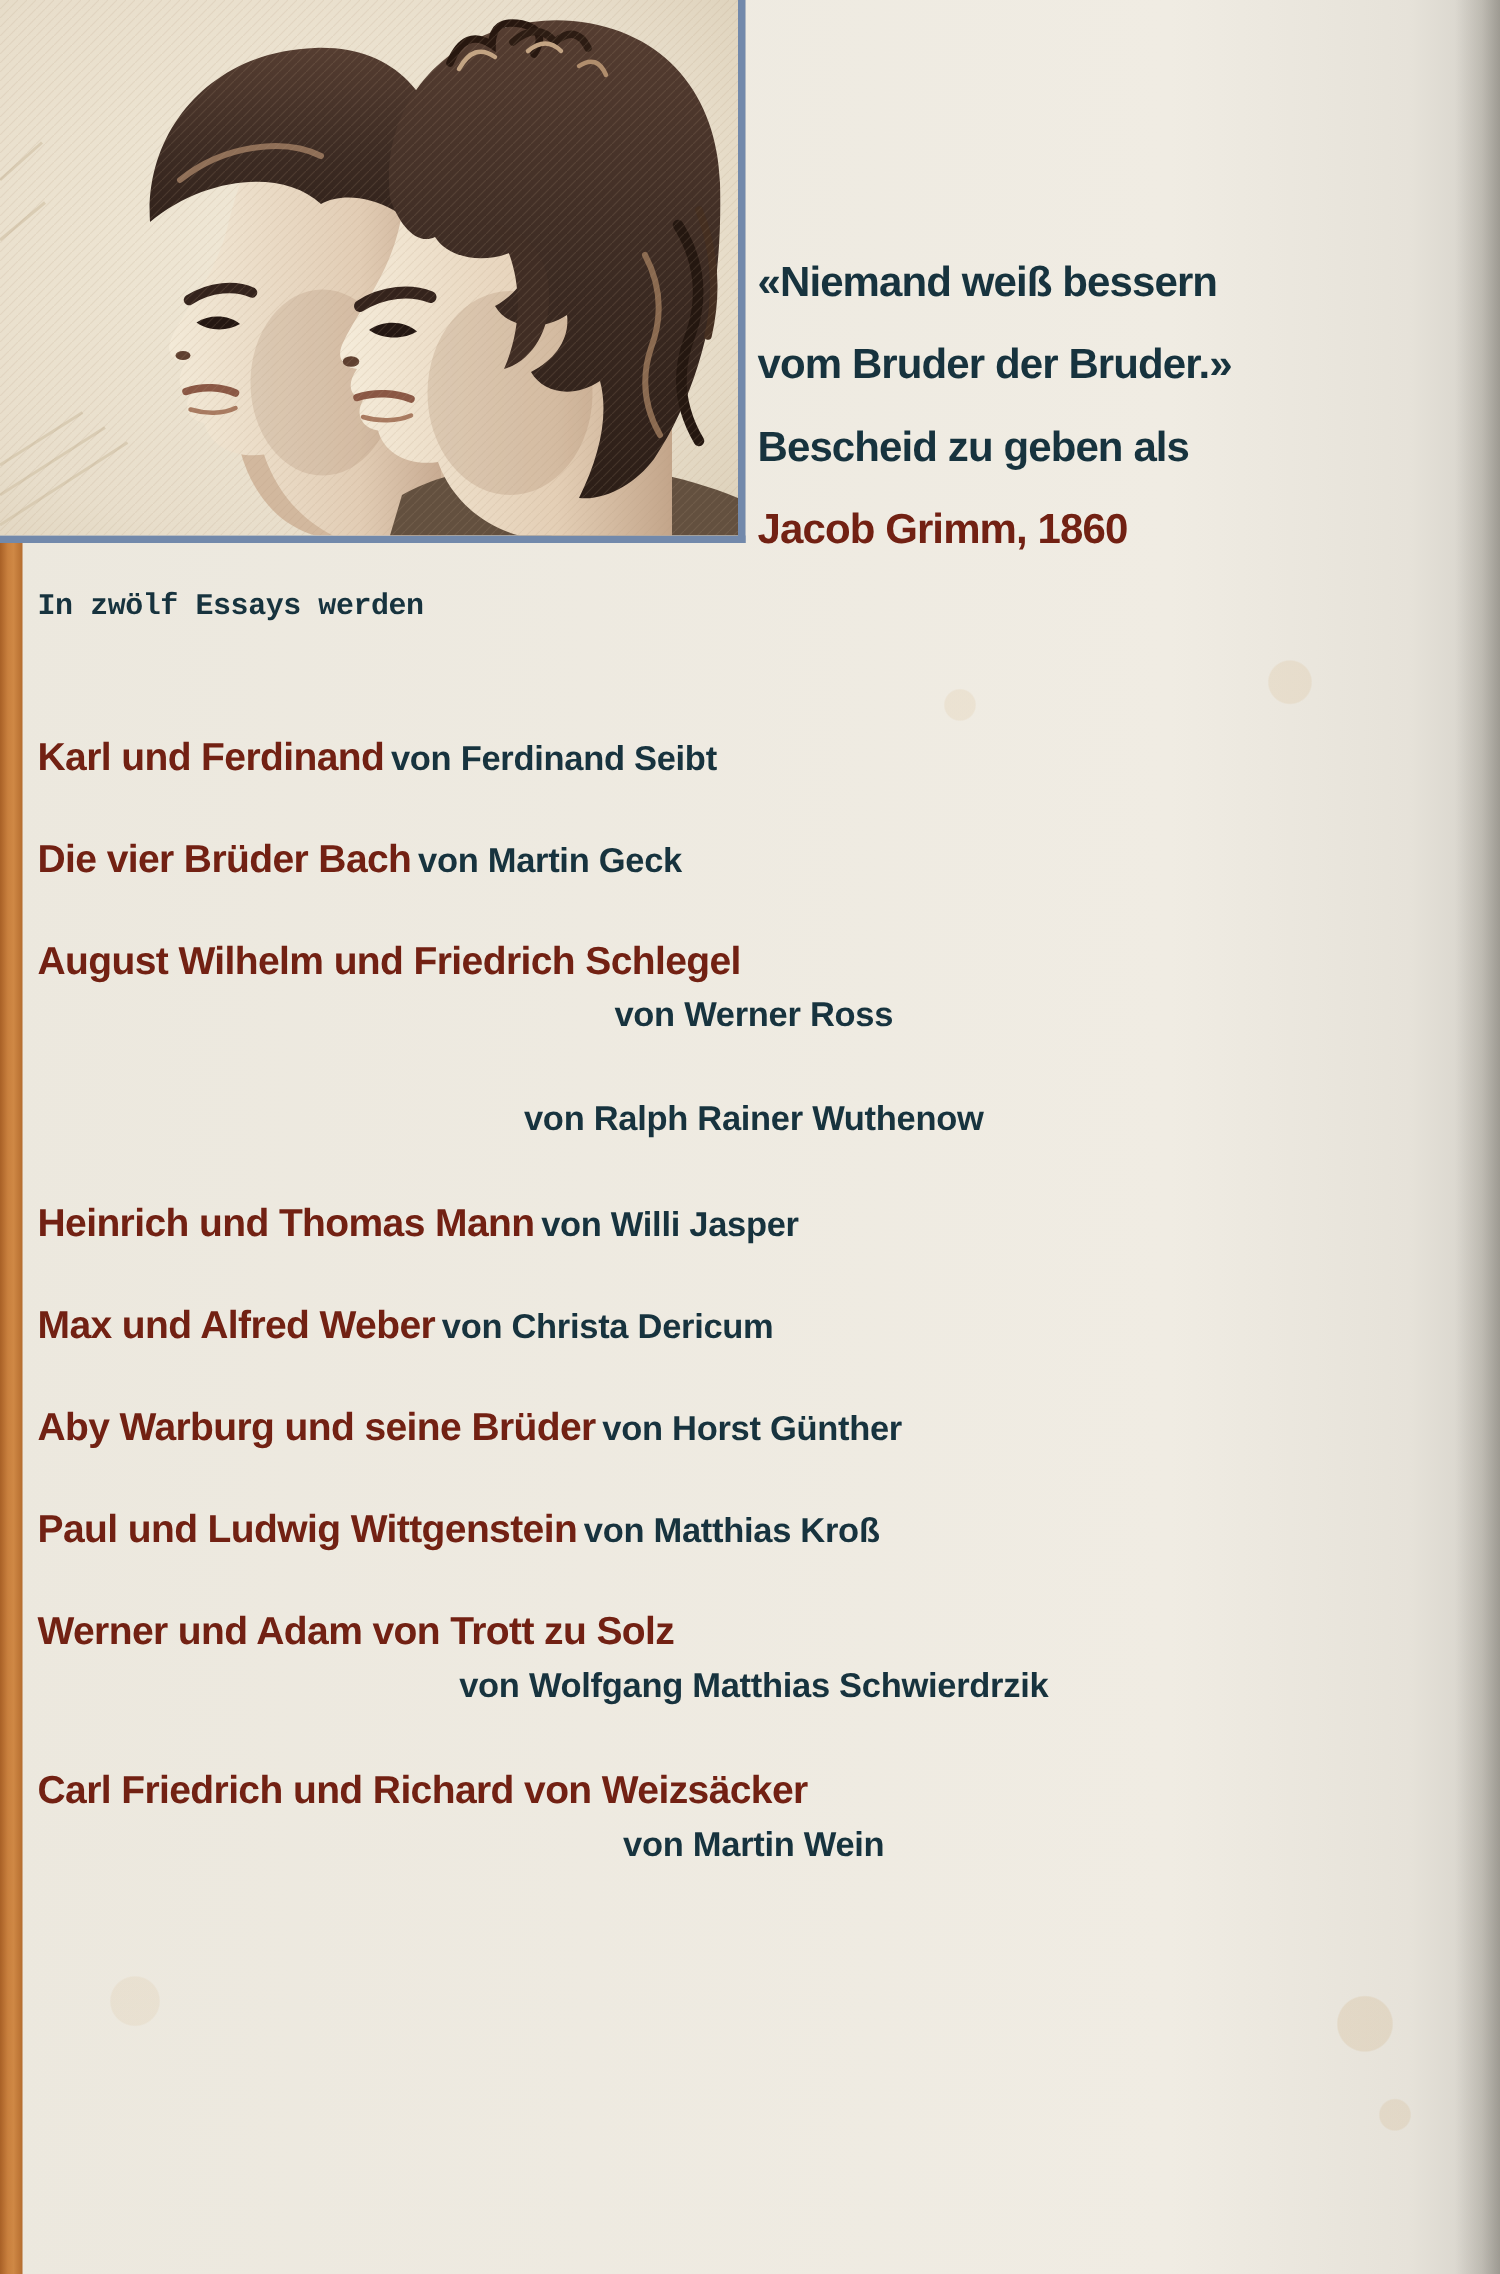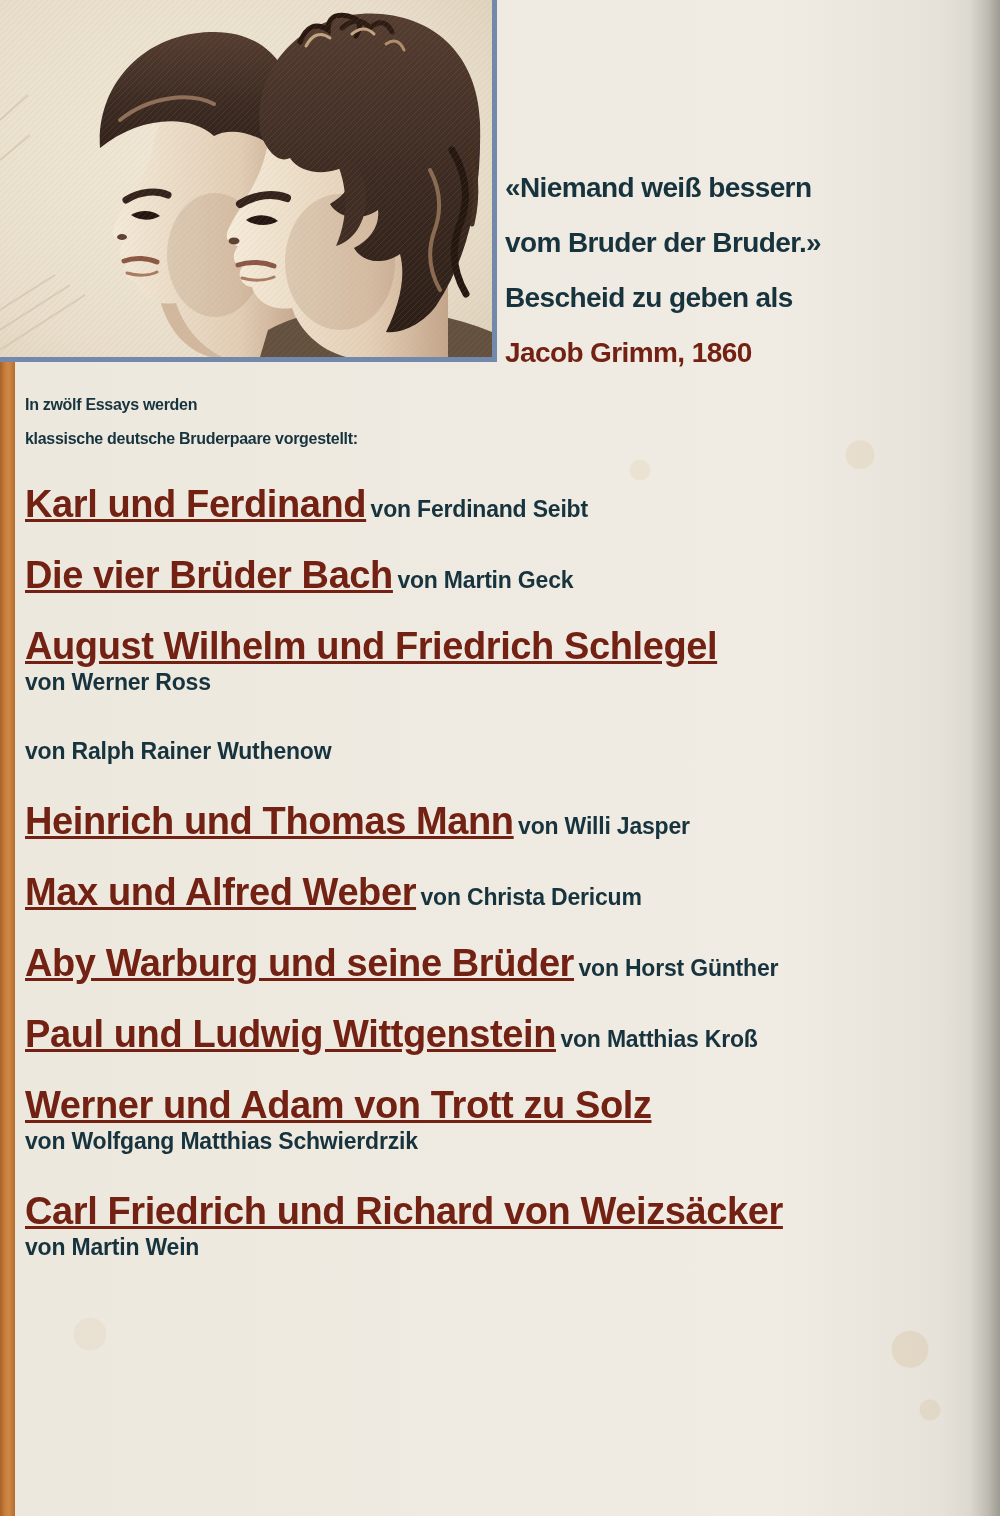--- a/index.html
+++ b/index.html
@@ -35,33 +35,34 @@
     background:linear-gradient(90deg,#a86026 0%, var(--stripe-orange,#c9803e) 35%, #cf8845 60%, #b56d2f 100%);
   }
   .quote{
     position:absolute;left:505px;top:160px;width:480px;
     font-weight:bold;font-size:28px;line-height:55px;letter-spacing:-.6px;
     color:var(--body-teal,#17333e);
   }
   .quote-attr{color:var(--title-maroon,#722113);}
   .intro{
     position:absolute;left:25px;top:388px;
-    font-weight:bold;font-size:16px;line-height:34px;letter-spacing:-.3px;
+    font-weight:bold;font-size:20px;line-height:34px;letter-spacing:-.3px;
     color:var(--body-teal,#17333e);
+    font-family:Liberation Mono, monospace;
   }
   .essays{position:absolute;left:25px;top:489px;width:955px;}
   .essay{margin-bottom:37px;}
   .essay.stacked{margin-bottom:41px;}
   .essay-title{
     color:var(--title-maroon,#722113);
-    font-weight:bold;font-size:38px;line-height:31px;letter-spacing:-.4px;text-decoration:underline;
+    font-weight:bold;font-size:26px;line-height:31px;letter-spacing:-.4px;
   }
   .essay-author{
     color:var(--body-teal,#17333e);
-    font-weight:bold;font-size:23px;line-height:28px;letter-spacing:-.2px;
+    font-weight:bold;font-size:23px;line-height:28px;letter-spacing:-.2px;text-align:center;
   }
   .essay.stacked .essay-title{display:block;margin-bottom:6px;}
   .essay.stacked .essay-author{display:block;}
 </style>
 </head>
 <body>
 
 <div class="portrait">
   <svg viewBox="0 0 492 357" preserveAspectRatio="none">
     <defs>
@@ -151,21 +152,20 @@
 
 <div class="quote">
   <div class="quote-line">«Niemand weiß bessern</div>
   <div class="quote-line">vom Bruder der Bruder.»</div>
   <div class="quote-line">Bescheid zu geben als</div>
   <div class="quote-attr">Jacob Grimm, 1860</div>
 </div>
 
 <div class="intro">
   <div>In zwölf Essays werden</div>
-  <div>klassische deutsche Bruderpaare vorgestellt:</div>
 </div>
 
 <div class="essays">
     <div class="essay inline"><span class="essay-title">Karl und Ferdinand</span> <span class="essay-author">von Ferdinand Seibt</span></div>
     <div class="essay inline"><span class="essay-title">Die vier Brüder Bach</span> <span class="essay-author">von Martin Geck</span></div>
     <div class="essay stacked">
       <span class="essay-title">August Wilhelm und Friedrich Schlegel</span> 
       <span class="essay-author">von Werner Ross</span>
     </div>
     <div class="essay stacked">

